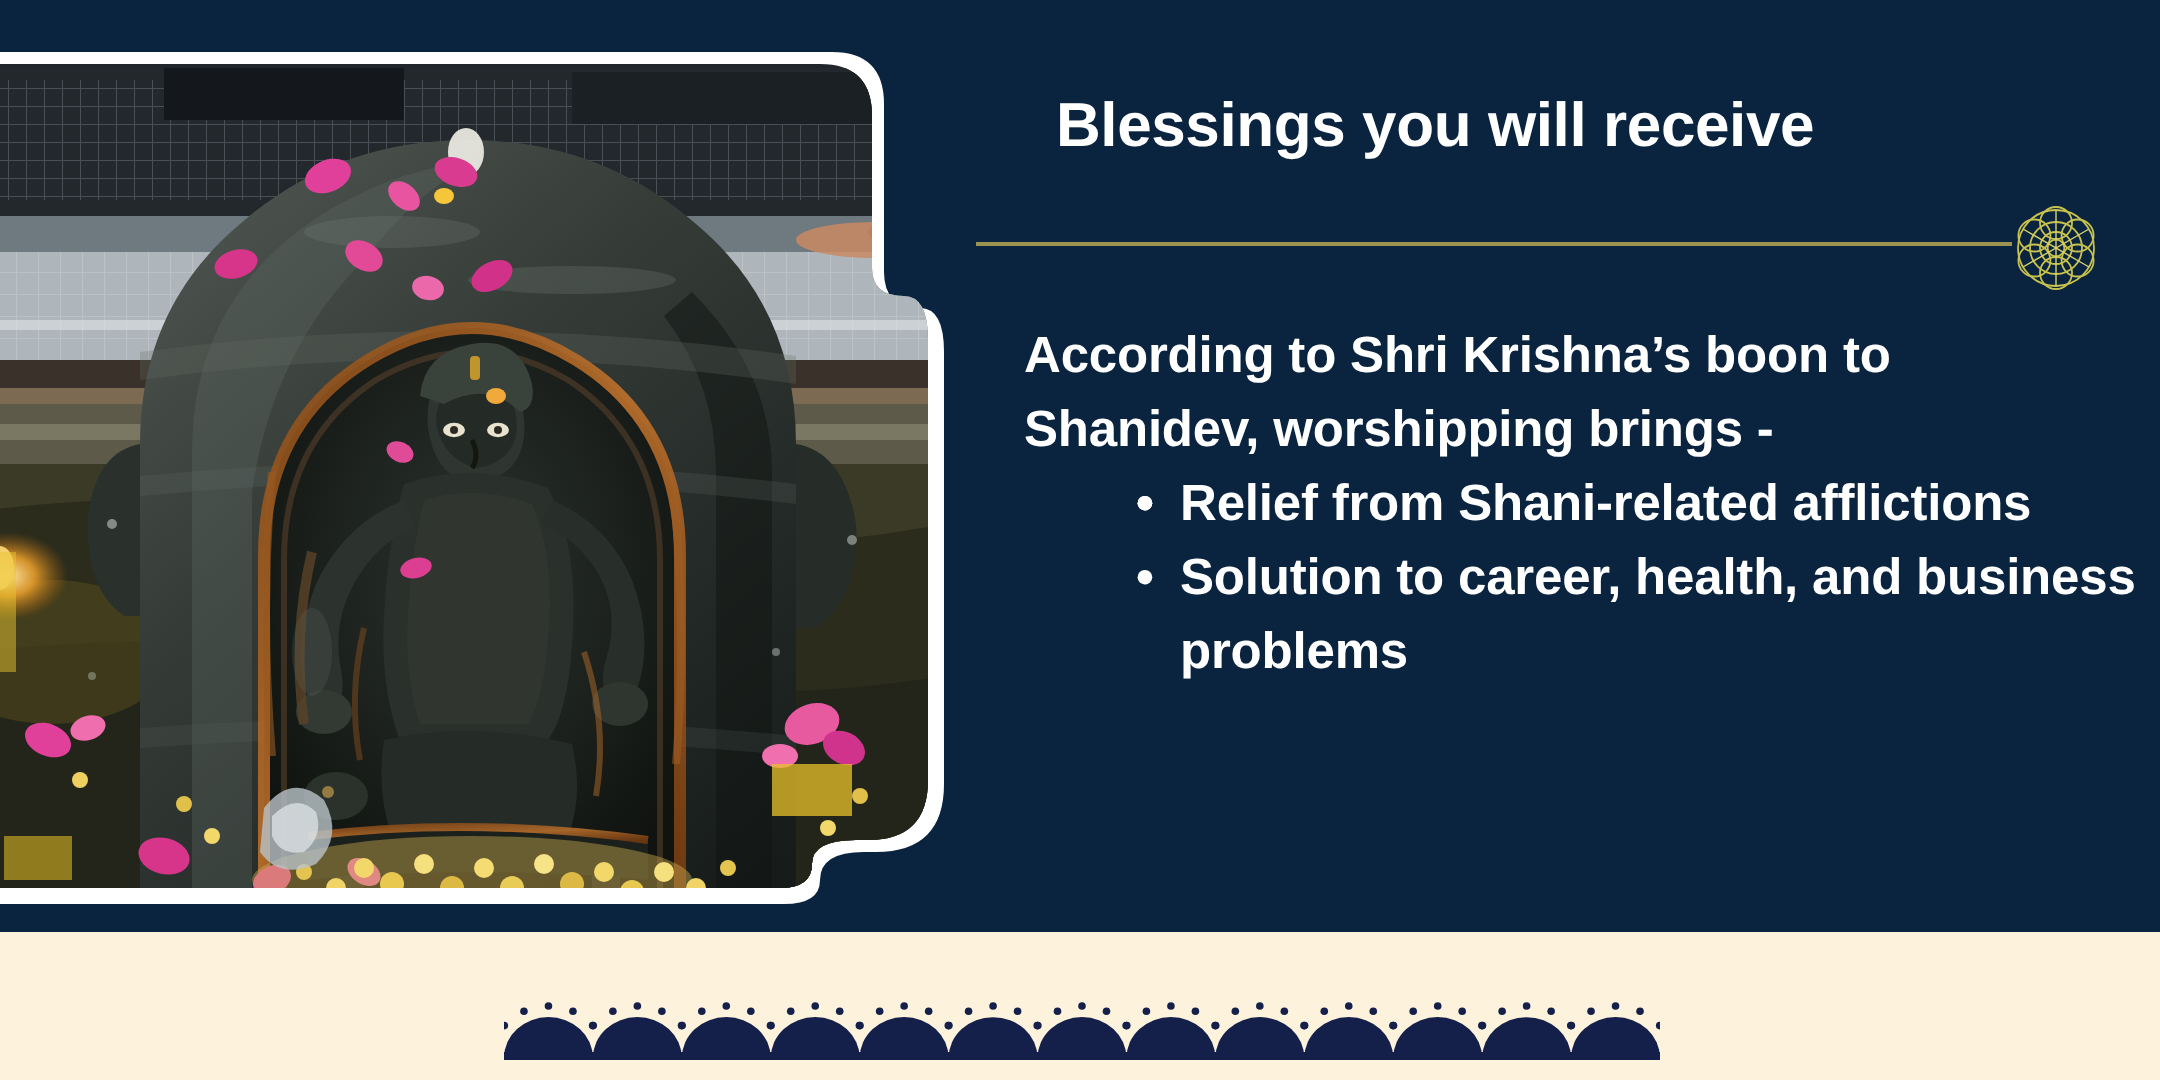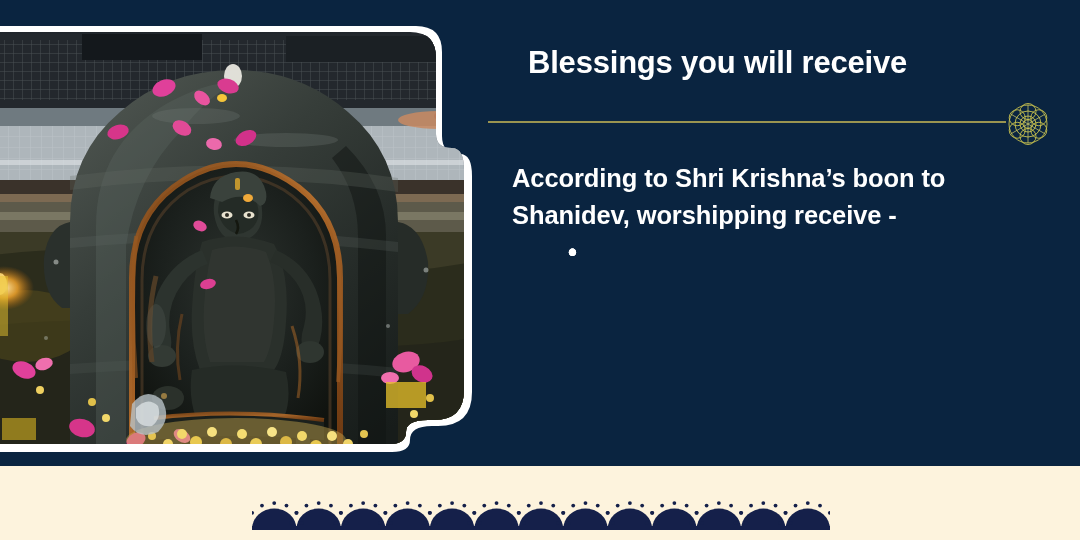--- a/index.html
+++ b/index.html
@@ -320,30 +320,32 @@
           <circle cx="26" cy="26" r="19"></circle>
           <circle cx="26" cy="26" r="4.2"></circle>
         </g>
         <g stroke="#d8d26a" stroke-width="0.7" fill="none">
           <path d="M26 7 L26 45 M9.5 16.5 L42.5 35.5 M9.5 35.5 L42.5 16.5"></path>
         </g>
       </svg>
     </div>
 
     <div class="body-text">
-      <span class="lead">According to Shri Krishna’s boon to Shanidev, worshipping receive -</span>
+      <span class="lead">According to Shri Krishna’s boon to Shanidev, worshipping brings -</span>
       <ul class="bullets">
         <li>
           <span class="dot">•</span>
         </li>
         <li>
           <span class="dot">•</span>
+          <span>Relief from Shani-related afflictions</span>
         </li>
         <li>
           <span class="dot">•</span>
+          <span>Solution to career, health, and business problems</span>
         </li>
       </ul>
     </div>
   </div>
 
   <div class="bottom-band"></div>
 
   <div class="scallops">
     <svg viewBox="0 0 578 50" aria-hidden="true">
       <g id="scallop-group" fill="#15204a">

